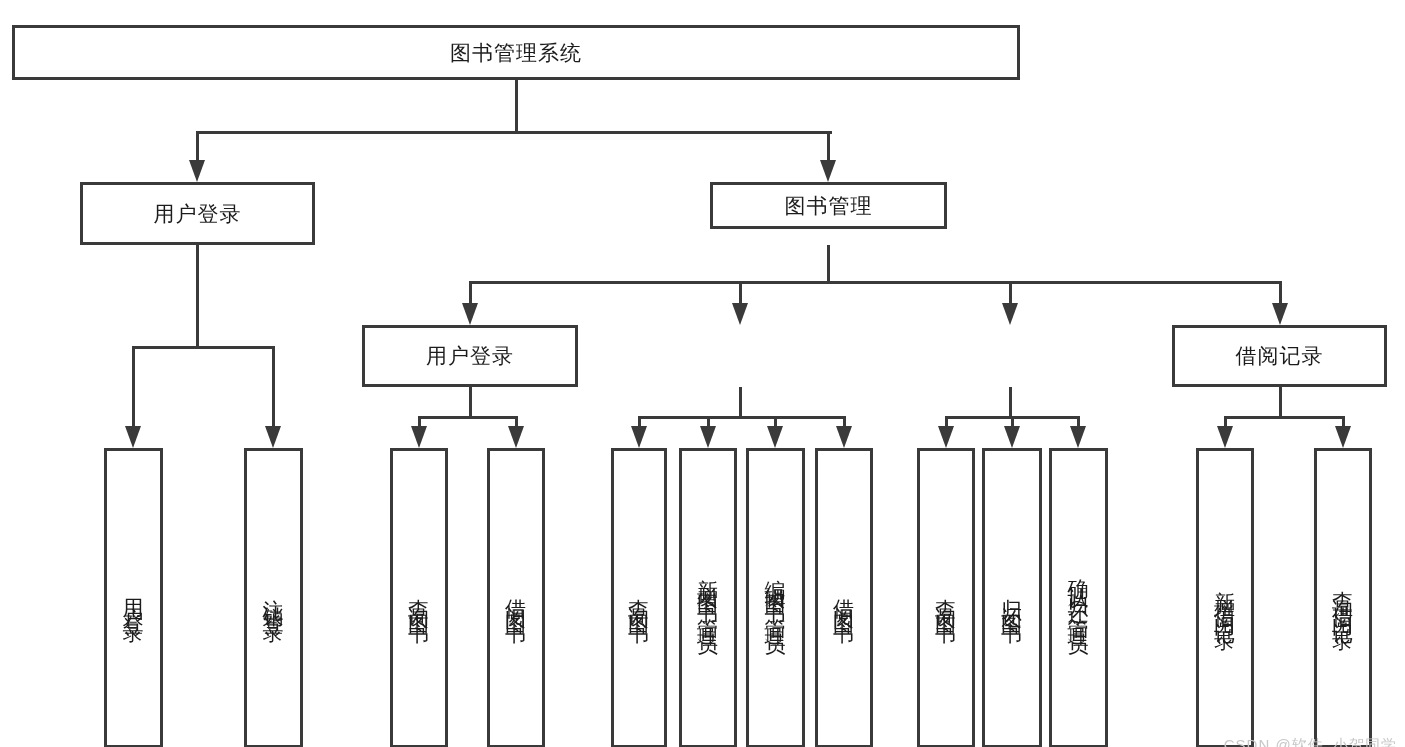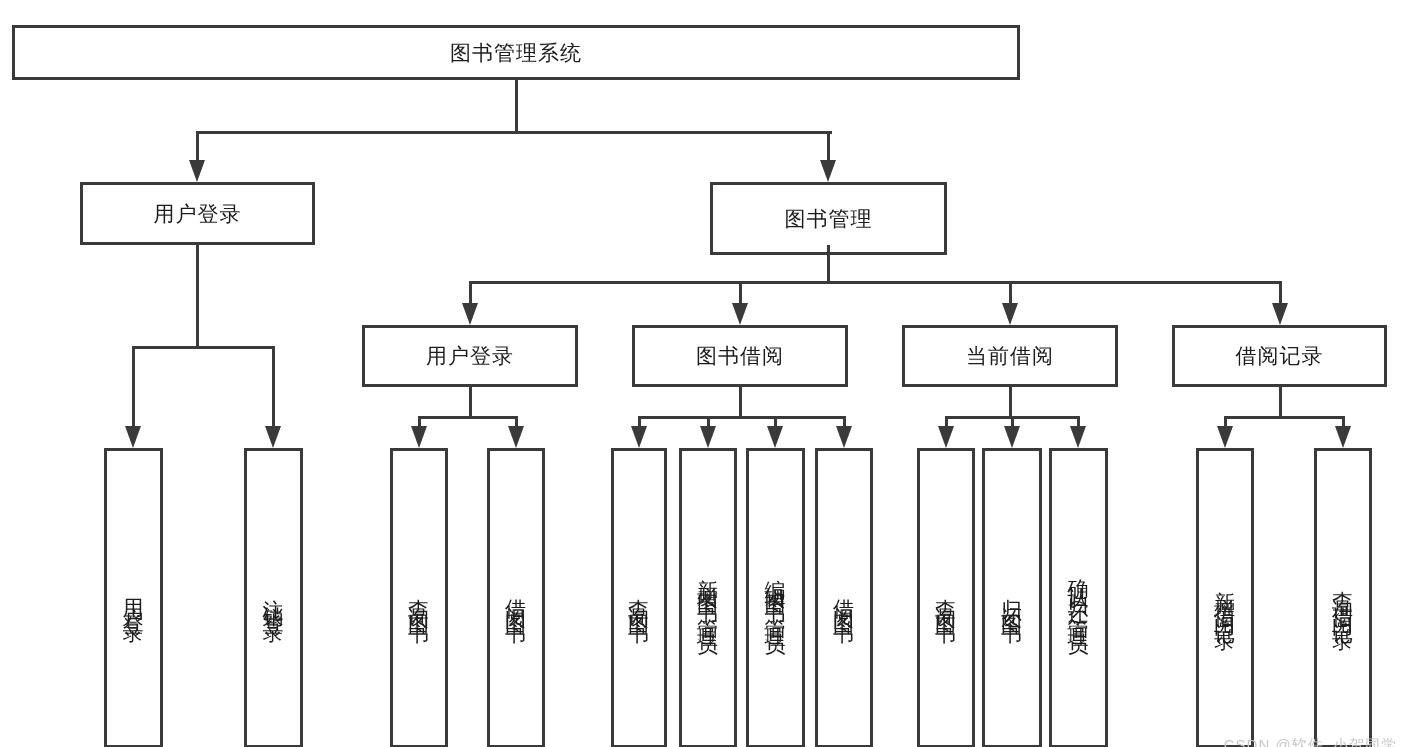--- a/index.html
+++ b/index.html
@@ -64,25 +64,23 @@
   }
 </style>
 </head>
 <body>
 
 <div class="canvas">
 
   <div class="node" style="left:12px;top:13px;width:1008px;height:55px">图书管理系统</div>
 
   <div class="node" style="left:80px;top:170px;width:235px;height:63px">用户登录</div>
-  <div class="node" style="left:710px;top:170px;width:237px;height:73px">图书管理</div>
+  <div class="node" style="left:710px;top:170px;width:237px;height:47px">图书管理</div>
 
   <div class="node" style="left:362px;top:313px;width:216px;height:62px">用户登录</div>
-  <div class="node" style="left:632px;top:313px;width:216px;height:62px">图书借阅</div>
-  <div class="node" style="left:902px;top:313px;width:216px;height:62px">当前借阅</div>
   <div class="node" style="left:1172px;top:313px;width:215px;height:62px">借阅记录</div>
 
   <div class="vnode" style="left:104px;top:436px;width:59px;height:300px">
       <span>用户登录</span>
     </div>
   <div class="vnode" style="left:244px;top:436px;width:59px;height:300px">
       <span>注销登录</span>
     </div>
 
   <div class="vnode" style="left:390px;top:436px;width:58px;height:300px">

